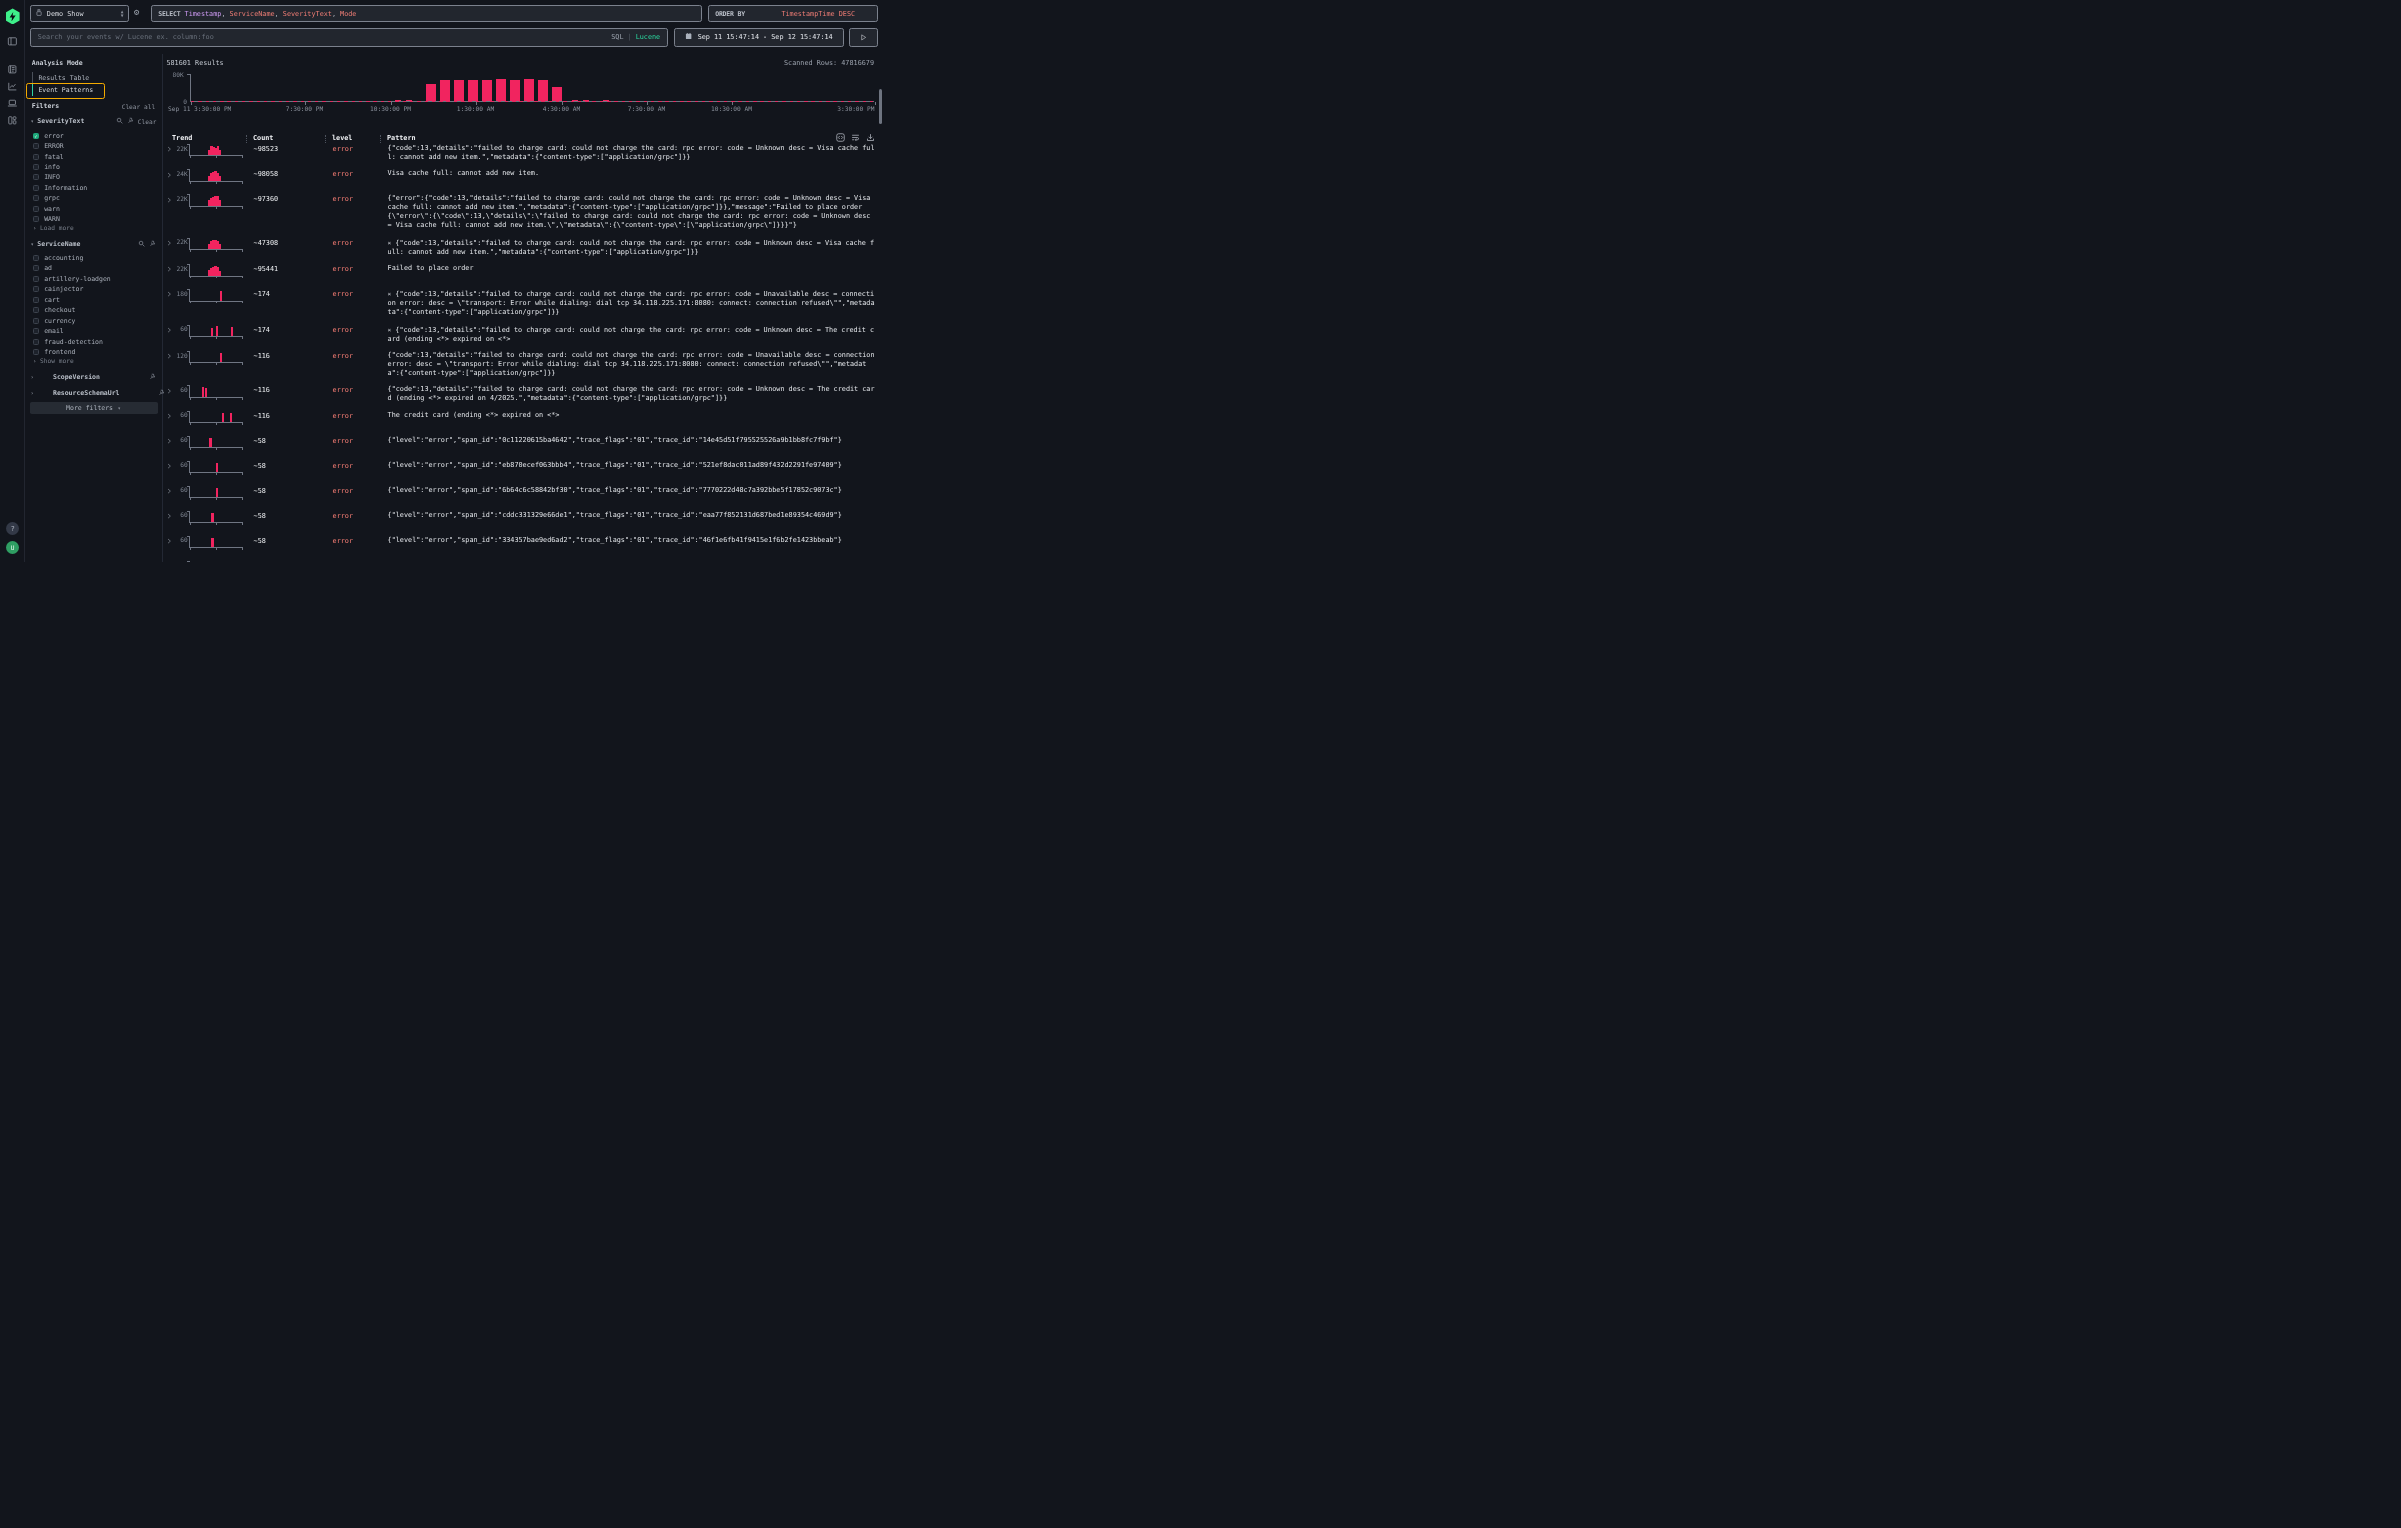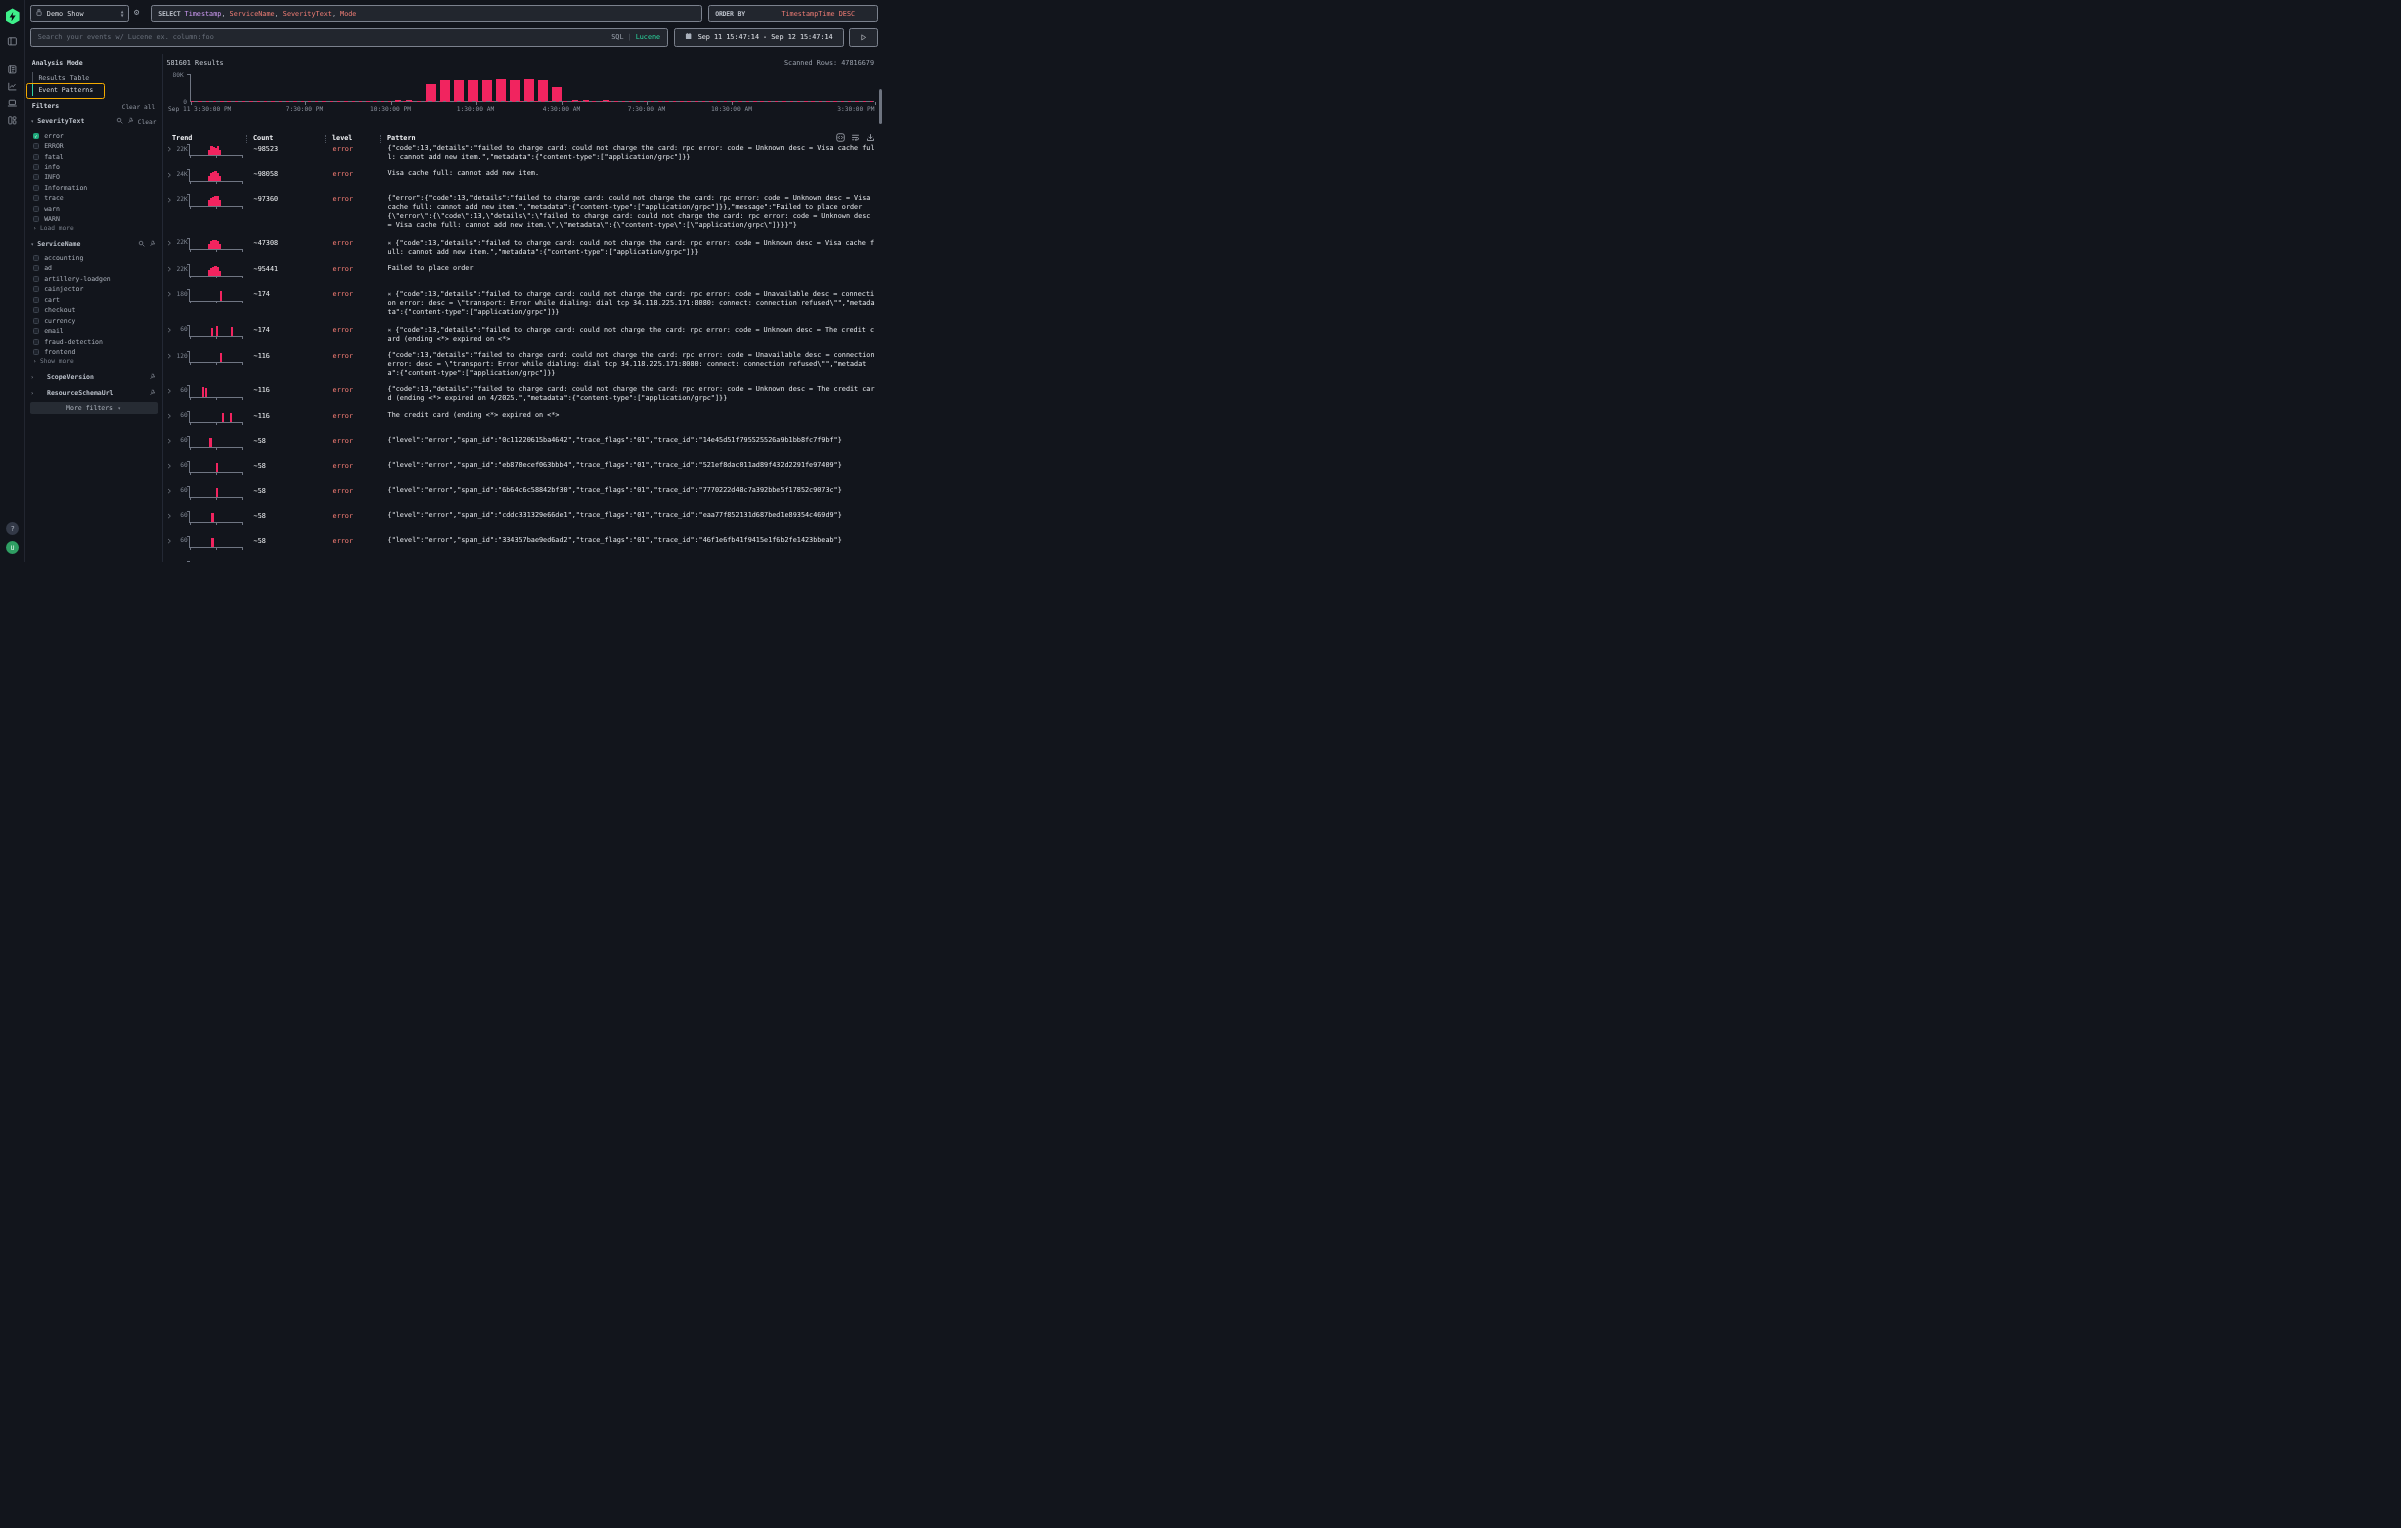--- a/index.html
+++ b/index.html
@@ -44,21 +44,21 @@
   .group-head .gname { font-size:6.5px; font-weight:bold; }
   .group-head .spacer { flex:1; }
   .gh-icon { width:7.3px; height:7.3px; color:#9aa1ac; }
   .gh-icon svg { width:7.3px; height:7.3px; display:block; }
   .chev { color:#8a909b; font-size:5.6px; }
   .fitem { position:absolute; left:8px; height:10px; display:flex; align-items:center; gap:5px; cursor:pointer; }
   .fitem .cb { width:6.2px; height:6.2px; border-radius:1.4px; border:0.6px solid #3c424d; background:#1d222b; display:flex; align-items:center; justify-content:center; }
   .fitem .cb.checked { background:#1ea97c; border-color:#1ea97c; color:#fff; font-size:5px; }
   .fitem .lbl { color:#a7adb7; font-size:6.5px; }
   .loadmore { position:absolute; left:8px; color:#787f8a; font-size:6.2px; cursor:pointer; }
-  .pin-head { position:absolute; left:5.6px; right:5.6px; display:flex; align-items:center; gap:13px; color:#b9bfc8; }
+  .pin-head { position:absolute; left:5.6px; right:5.6px; display:flex; align-items:center; gap:19px; color:#b9bfc8; }
   .more-filters { position:absolute; left:4.5px; width:128px; height:12.4px; background:#262b33; border-radius:1.7px; color:#aab0ba; font-size:6.5px; display:flex; align-items:center; justify-content:center; gap:4.5px; cursor:pointer; }
 
   
   .main { position:absolute; left:163px; top:54px; right:0; bottom:0; }
   .results-count { position:absolute; left:3.4px; top:4.5px; color:#c4c9d1; font-size:6.8px; }
   .scanned { position:absolute; right:9px; top:4.5px; color:#9aa1ac; font-size:6.8px; }
 
   .chart { position:absolute; left:26.5px; top:20px; width:684px; height:28px; border-left:0.6px solid #6f7582; }
   .chart .baseline { position:absolute; left:0; right:0; bottom:0; height:0.6px; background:#6f7582; }
   .chart .pinkdash { position:absolute; left:0; right:0; bottom:0; height:1.1px; background:repeating-linear-gradient(90deg,#f1245f 0 3.4px,transparent 3.4px 7.3px); opacity:.85; }
@@ -235,21 +235,21 @@
       <div class="fitem" style="top: 118px;">
         <span class="cb"></span>
         <span class="lbl">INFO</span>
       </div>
       <div class="fitem" style="top: 129px;">
         <span class="cb"></span>
         <span class="lbl">Information</span>
       </div>
       <div class="fitem" style="top: 139px;">
         <span class="cb"></span>
-        <span class="lbl">trace</span>
+        <span class="lbl">grpc</span>
       </div>
       <div class="fitem" style="top: 150px;">
         <span class="cb"></span>
         <span class="lbl">warn</span>
       </div>
       <div class="fitem" style="top: 160px;">
         <span class="cb"></span>
         <span class="lbl">WARN</span>
       </div>
     </div>

